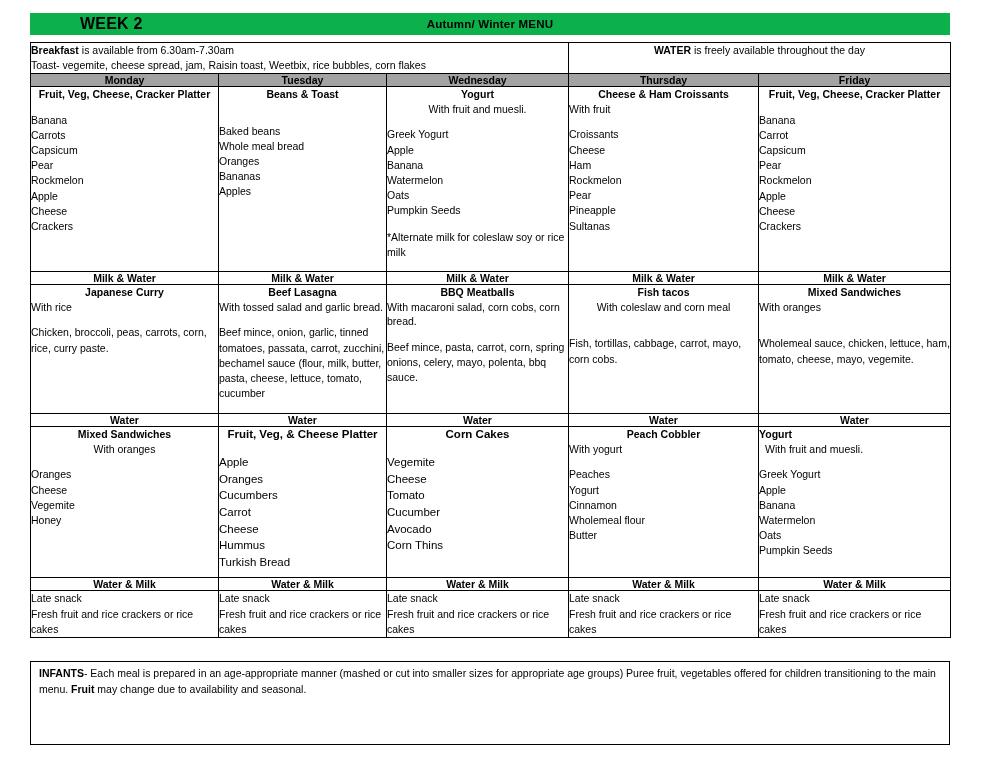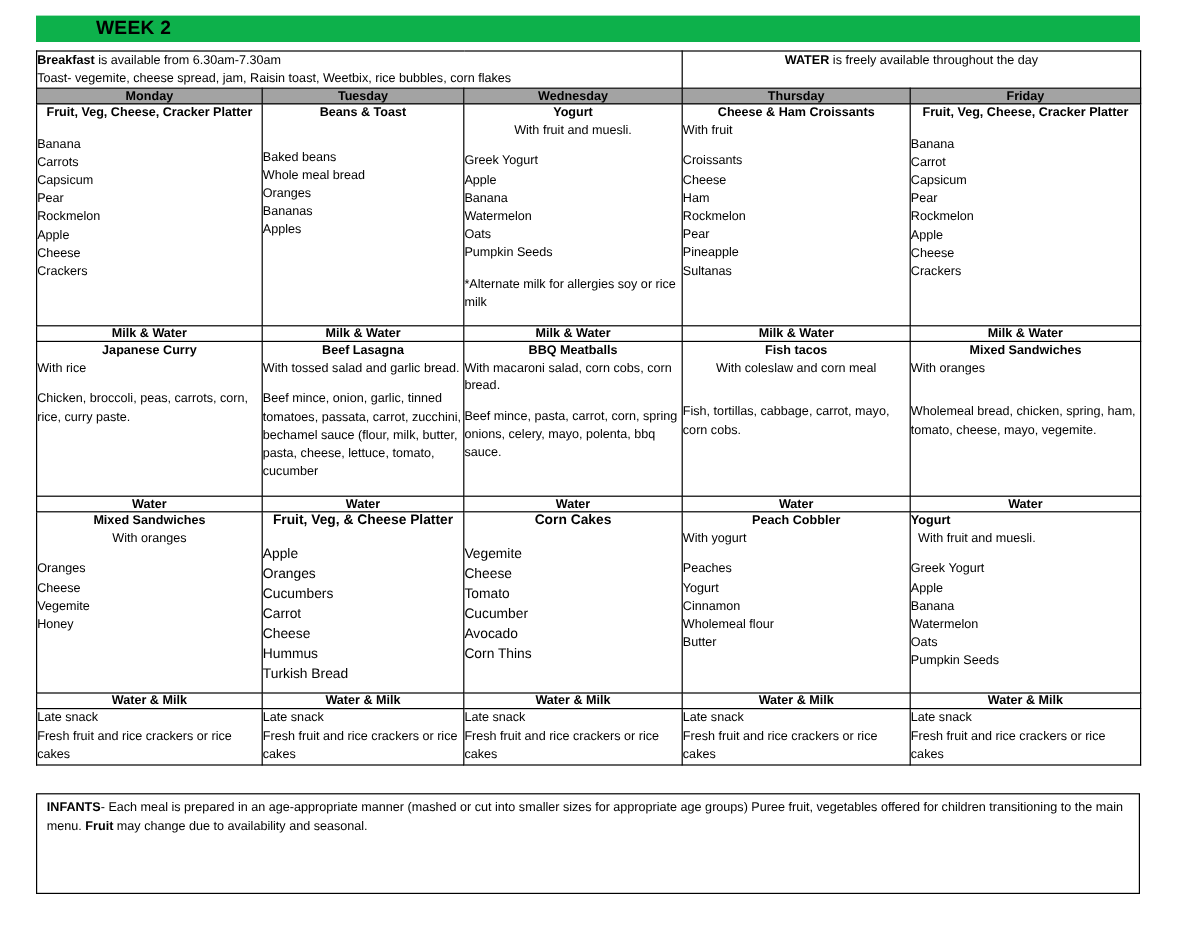--- a/index.html
+++ b/index.html
@@ -156,20 +156,21 @@
   .footer b { font-weight: bold; }
   .allergies-word { color: #E8112D; font-weight: bold; }
 </style>
 </head>
 <body>
 
 <div class="page">
 
   <div class="banner">
     <span class="banner-week">WEEK 2</span>
+    <span class="banner-title">Autumn/ Winter MENU</span>
   </div>
 
   <table class="menu">
     <colgroup>
       <col class="colA">
         <col class="colB">
         <col class="colC">
         <col class="colD">
         <col class="colE">
     </colgroup>
@@ -220,21 +221,21 @@
           <span class="m-title">Yogurt</span>
           <span class="m-sub center">With fruit and muesli.</span>
           <span class="m-gap"></span>
           <span class="m-item">Greek Yogurt</span>
           <span class="m-item">Apple</span>
           <span class="m-item">Banana</span>
           <span class="m-item">Watermelon</span>
           <span class="m-item">Oats</span>
           <span class="m-item">Pumpkin Seeds</span>
           <span class="m-gap"></span>
-          <span class="m-note">*Alternate milk for allergies soy or rice milk</span>
+          <span class="m-note">*Alternate milk for coleslaw soy or rice milk</span>
         </td>
         <td class="meal">
           <span class="m-title">Cheese &amp; Ham Croissants</span>
           <span class="m-sub">With fruit</span>
           <span class="m-gap"></span>
           <span class="m-item">Croissants</span>
           <span class="m-item">Cheese</span>
           <span class="m-item">Ham</span>
           <span class="m-item">Rockmelon</span>
           <span class="m-item">Pear</span>
@@ -287,21 +288,21 @@
           <span class="m-sub center">With coleslaw and corn meal</span>
           <span class="m-gap"></span>
           <span class="m-gap"></span>
           <span class="m-para">Fish, tortillas, cabbage, carrot, mayo, corn cobs.</span>
         </td>
         <td class="meal">
           <span class="m-title">Mixed Sandwiches</span>
           <span class="m-sub">With oranges</span>
           <span class="m-gap"></span>
           <span class="m-gap"></span>
-          <span class="m-para">Wholemeal bread, chicken, spring, ham, tomato, cheese, mayo, vegemite.</span>
+          <span class="m-para">Wholemeal sauce, chicken, lettuce, ham, tomato, cheese, mayo, vegemite.</span>
         </td>
       </tr>
 
       <tr>
         <td class="drink">Water</td>
         <td class="drink">Water</td>
         <td class="drink">Water</td>
         <td class="drink">Water</td>
         <td class="drink">Water</td>
       </tr>

